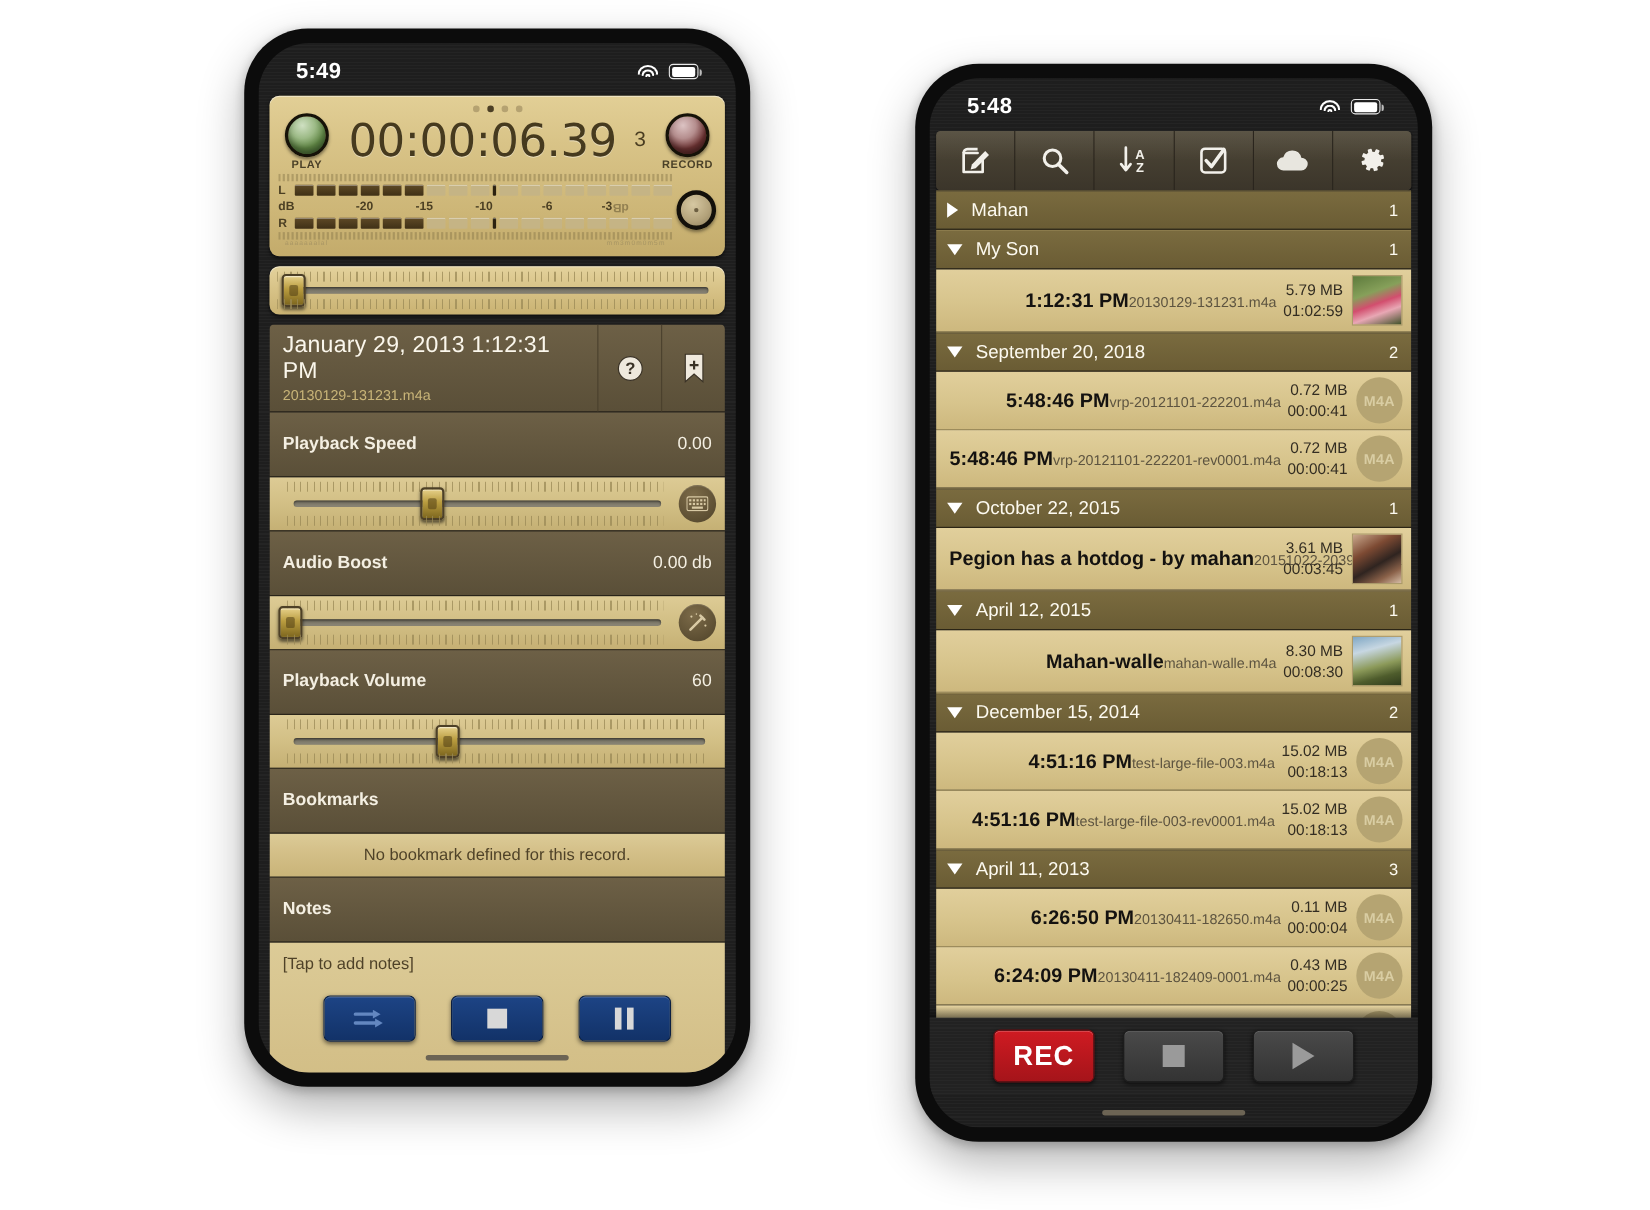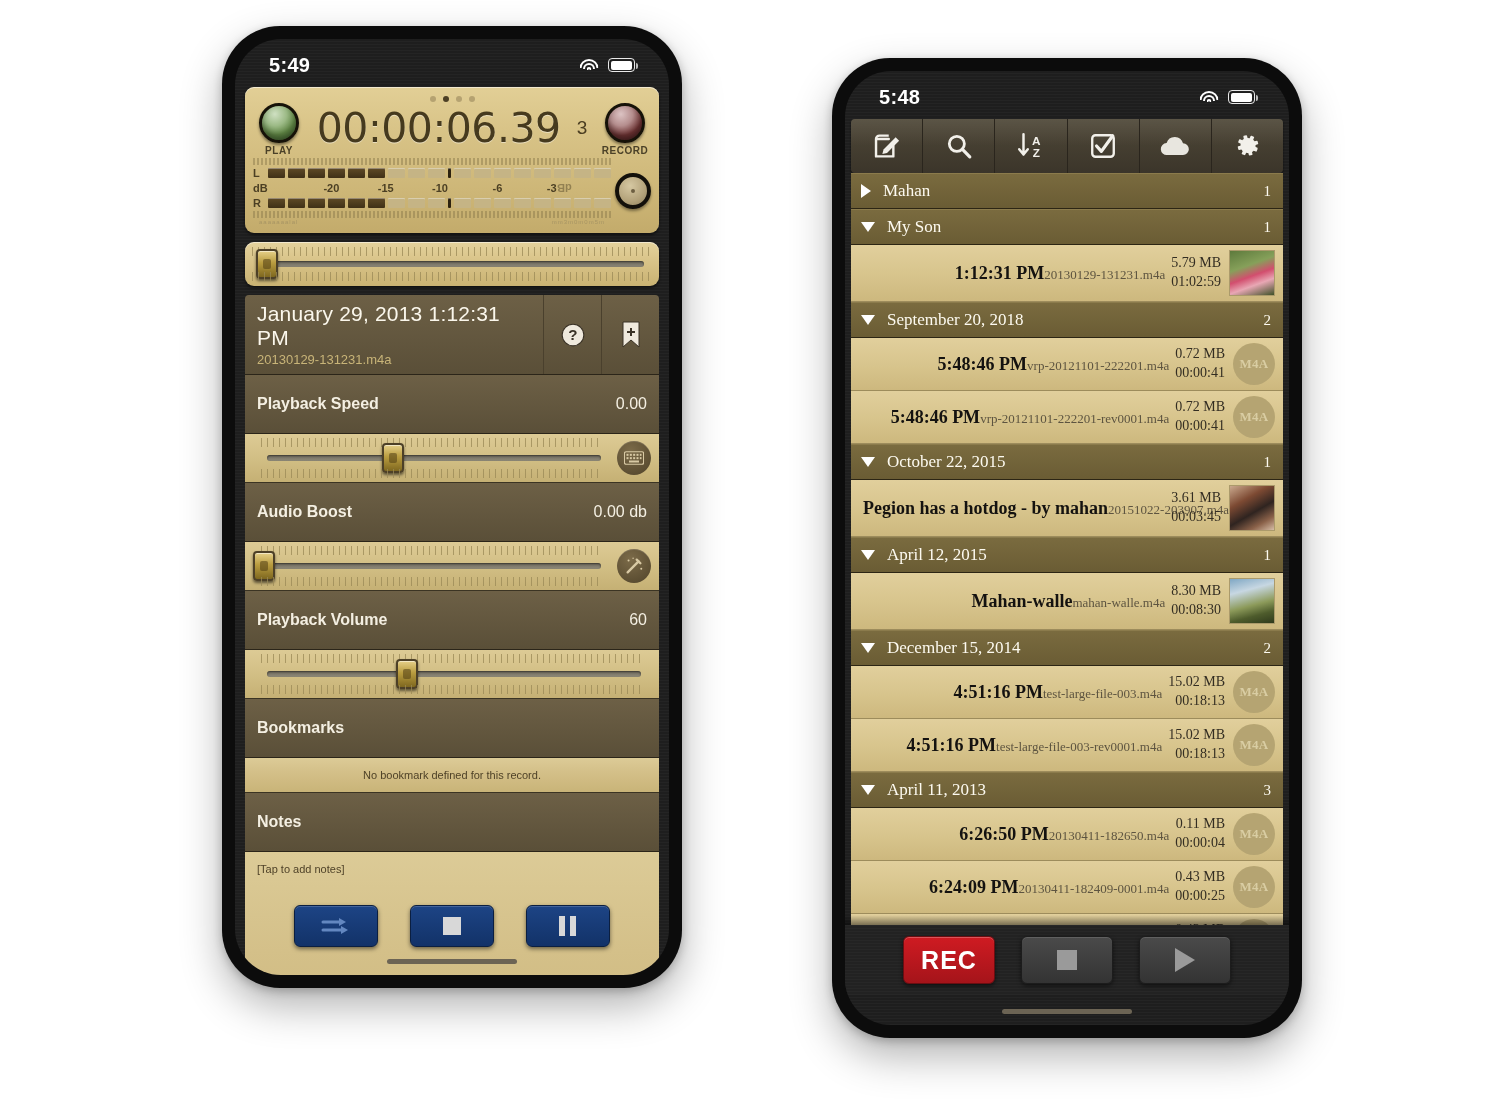--- a/index.html
+++ b/index.html
@@ -161,21 +161,21 @@
   .slidebar .slider-body { flex:1; position:relative; }
   .slidebar .rail { position:absolute; left:14px; right:10px; top:50%; margin-top:-3px; height:6px; border-radius:3px; background:linear-gradient(180deg,#6e6a5d,#8f8a79); box-shadow: inset 0 1px 2px rgba(0,0,0,.5);}
   .round-btn {
     width: 34px; height: 34px; border-radius: 50%; flex:0 0 auto;
     background: radial-gradient(circle at 40% 30%, #7c6b49, #5d4f33 70%, #4c4029 100%);
     display:flex; align-items:center; justify-content:center;
     box-shadow: inset 0 1px 0 rgba(255,255,255,.12);
   }
   .notepanel {
     background: linear-gradient(180deg,#dccb97 0%, #d4c089 40%, #c9b478 100%);
-    padding: 11px 12px; color:#4f4228; font-size:11px; border-bottom:1px solid #3b3423;
+    padding: 11px 12px; color:#4f4228; font-size:15px; border-bottom:1px solid #3b3423;
   }
   .notepanel.center { text-align:center; }
   .notepanel.big { height: 248px; }
 
   
   .transport {
     position:absolute; left:0; right:0; bottom: 28px;
     display:flex; justify-content:center; gap: 32px;
   }
   .tbtn {
@@ -198,21 +198,21 @@
     box-shadow: 0 1px 2px rgba(0,0,0,.6);
   }
   .tool {
     flex:1; display:flex; align-items:center; justify-content:center;
     border-right: 1px solid #2a251d;
     position:relative;
   }
   .tool:last-child { border-right:none; }
   .tool::after{content:"";position:absolute;left:0;right:0;top:0;height:50%;background:linear-gradient(180deg,rgba(255,255,255,.07),rgba(255,255,255,0));pointer-events:none;}
 
-  .list { margin: 0 6px; height: 795px; overflow:hidden; position:relative;font-family:Liberation Serif, serif; }
+  .list { margin: 0 6px; height: 795px; overflow:hidden; position:relative; }
   .grouphead {
     display:flex; align-items:center; justify-content:space-between;
     background: linear-gradient(180deg,#7a6b3f 0%, #6a5c34 100%);
     padding: 7px 12px 7px 10px;
     border-bottom:1px solid #2c2514; border-top:1px solid #8b7b4c;
   }
   .grouphead .gh-left { display:flex; align-items:center; gap:12px; }
   .grouphead .gh-name { color:#fdfaf0; font-size:17px; }
   .grouphead .gh-count { color:#fdfaf0; font-size:15px; }
   .tri { width:0;height:0; }

